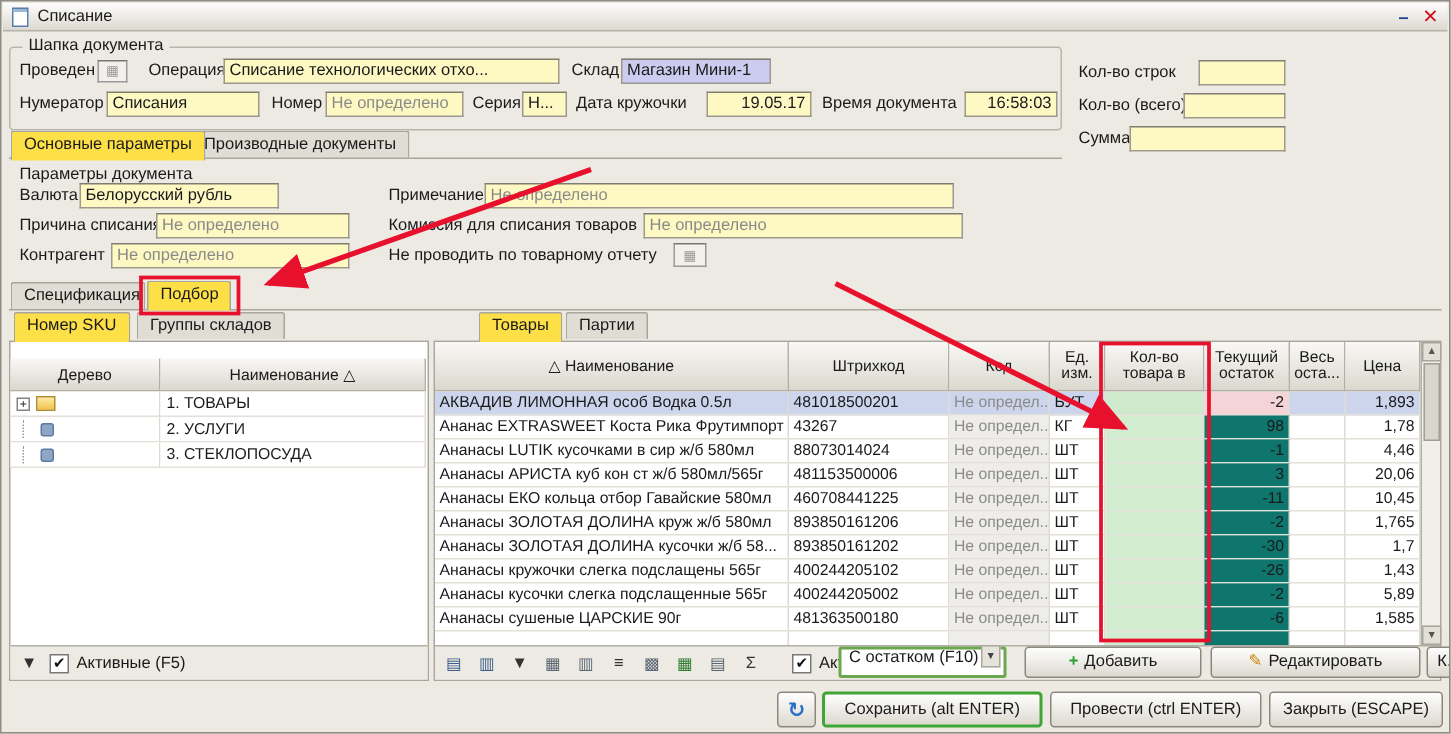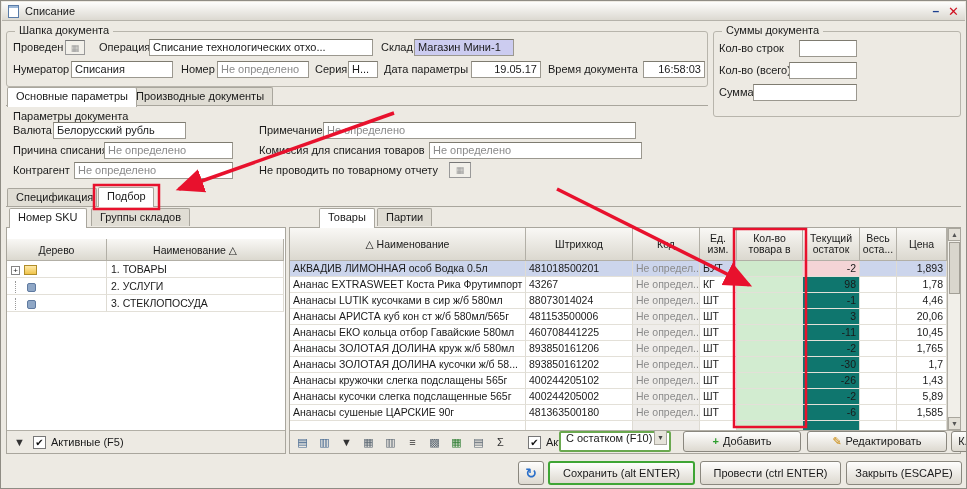--- a/index.html
+++ b/index.html
@@ -7,28 +7,28 @@
 body{font-family:"Liberation Sans","DejaVu Sans",sans-serif;font-size:11px;color:#1a1a1a;background:#9aa0a8}
 .window{position:absolute;left:0;top:0;width:967px;height:489px;background:#edeae3;border:1px solid #8f8c84;overflow:hidden}
 .titlebar{position:absolute;left:1px;top:1px;width:963px;height:19px;background:linear-gradient(#fdfdfc,#dcd9d1);border-bottom:1px solid #b5b2aa;display:flex;align-items:center;gap:6px;padding:0 6px}
 .title-doc-icon{width:11px;height:13px;background:#fff;border:1px solid #5a7ca8;box-shadow:inset 0 2px 0 #9cb8d8}
 .winbtns{margin-left:auto;display:flex;gap:9px;align-items:center}
 .minbtn{color:#1d3f8f;font-weight:bold;font-size:12px}
 .closebtn{color:#cf1020;font-weight:bold;font-size:13px}
 .groupbox{position:absolute;border:1px solid #b8b5ac;border-radius:3px}
 .legend{position:absolute;top:-8px;left:8px;background:#edeae3;padding:0 4px;white-space:nowrap}
 .lbl{position:absolute;line-height:17px;white-space:nowrap}
-.fld{position:absolute;height:17px;background:#ffffff;border:1px solid #9b988f;border-top-color:#7e7b70;padding:1px 3px;line-height:13px;white-space:nowrap;overflow:hidden}
+.fld{position:absolute;height:17px;background:#fef9c3;border:1px solid #9b988f;border-top-color:#7e7b70;padding:1px 3px;line-height:13px;white-space:nowrap;overflow:hidden}
 .fld.gray{color:#8a8a8a}
 .fld.rt{text-align:right}
 .fld.lav{background:#ccccf0}
 .sunkbox{position:absolute;background:#f2f0ea;border:1px solid #999;border-top-color:#777;display:flex;align-items:center;justify-content:center;color:#9a9a9a;font-size:9px}
 .cb{position:absolute;width:13px;height:13px;background:#fff;border:1px solid #777;font-size:10px;line-height:11px;text-align:center;color:#111}
 .tab{position:absolute;height:18px;background:#e0ddd4;border:1px solid #a9a69d;border-bottom:none;border-radius:2px 2px 0 0;padding:2px 8px 0;white-space:nowrap}
-.tab.on{background:#ffffff;height:20px;z-index:3}
+.tab.on{background:#fde047;height:20px;z-index:3}
 .hline{position:absolute;height:1px;background:#a9a69d}
 .panel{position:absolute;border:1px solid #a9a69d;background:#fff}
 .strip{position:absolute;background:#edeae3;border-top:1px solid #b2afa6;display:flex;align-items:center;gap:5px;padding:0 4px}
 .ltable{position:absolute;left:6px;top:238px;width:277px;font-size:10.5px}
 .lhead,.lrow{display:flex}
 .lh{height:22px;background:linear-gradient(#f9f8f5,#dbd8cf);border-right:1px solid #b2afa6;border-bottom:1px solid #b2afa6;display:flex;align-items:center;justify-content:center;gap:3px;overflow:hidden}
 .lc{height:17px;background:#fff;border-right:1px solid #dedbd3;border-bottom:1px solid #e3e0d8;padding:1px 4px;line-height:14px;white-space:nowrap;overflow:hidden}
 .lt{width:100px}.ln{width:177px}
 .plusbox{display:inline-block;width:9px;height:9px;border:1px solid #848484;background:#fff;font-size:8px;line-height:7px;text-align:center;vertical-align:middle;margin-right:4px}
 .folder{display:inline-block;width:13px;height:10px;background:linear-gradient(#ffe9a8,#f0c44a);border:1px solid #b08d2a;vertical-align:middle}
@@ -87,28 +87,25 @@
   <span class="lbl" style="left:98px;top:38px">Операция</span>
   <span class="fld" style="left:148px;top:38px;width:224px">Списание технологических отхо...</span>
   <span class="lbl" style="left:380px;top:38px">Склад</span>
   <span class="fld lav" style="left:413px;top:38px;width:100px">Магазин Мини-1</span>
   <span class="lbl" style="left:12px;top:60px">Нумератор</span>
   <span class="fld" style="left:70px;top:60px;width:102px">Списания</span>
   <span class="lbl" style="left:180px;top:60px">Номер</span>
   <span class="fld gray" style="left:216px;top:60px;width:92px">Не определено</span>
   <span class="lbl" style="left:314px;top:60px">Серия</span>
   <span class="fld" style="left:347px;top:60px;width:30px">Н...</span>
-  <span class="lbl" style="left:383px;top:60px">Дата параметры</span>
+  <span class="lbl" style="left:383px;top:60px">Дата кружочки</span>
   <span class="fld rt" style="left:470px;top:60px;width:70px">19.05.17</span>
   <span class="lbl" style="left:547px;top:60px">Время документа</span>
   <span class="fld rt" style="left:642px;top:60px;width:62px">16:58:03</span>
 
-  <div class="groupbox" style="left:712px;top:30px;width:248px;height:86px">
-    <span class="legend">Суммы документа</span>
-  </div>
   <span class="lbl" style="left:718px;top:39px">Кол-во строк</span>
   <span class="fld" style="left:798px;top:39px;width:58px"></span>
   <span class="lbl" style="left:718px;top:61px">Кол-во (всего)</span>
   <span class="fld" style="left:788px;top:61px;width:68px"></span>
   <span class="lbl" style="left:718px;top:83px">Сумма</span>
   <span class="fld" style="left:752px;top:83px;width:104px"></span>
 
   <div class="tab on" style="left:6px;top:86px">Основные параметры</div>
   <div class="tab" style="left:126px;top:86px">Производные документы</div>
   <div class="hline" style="left:5px;top:104px;width:702px"></div>

